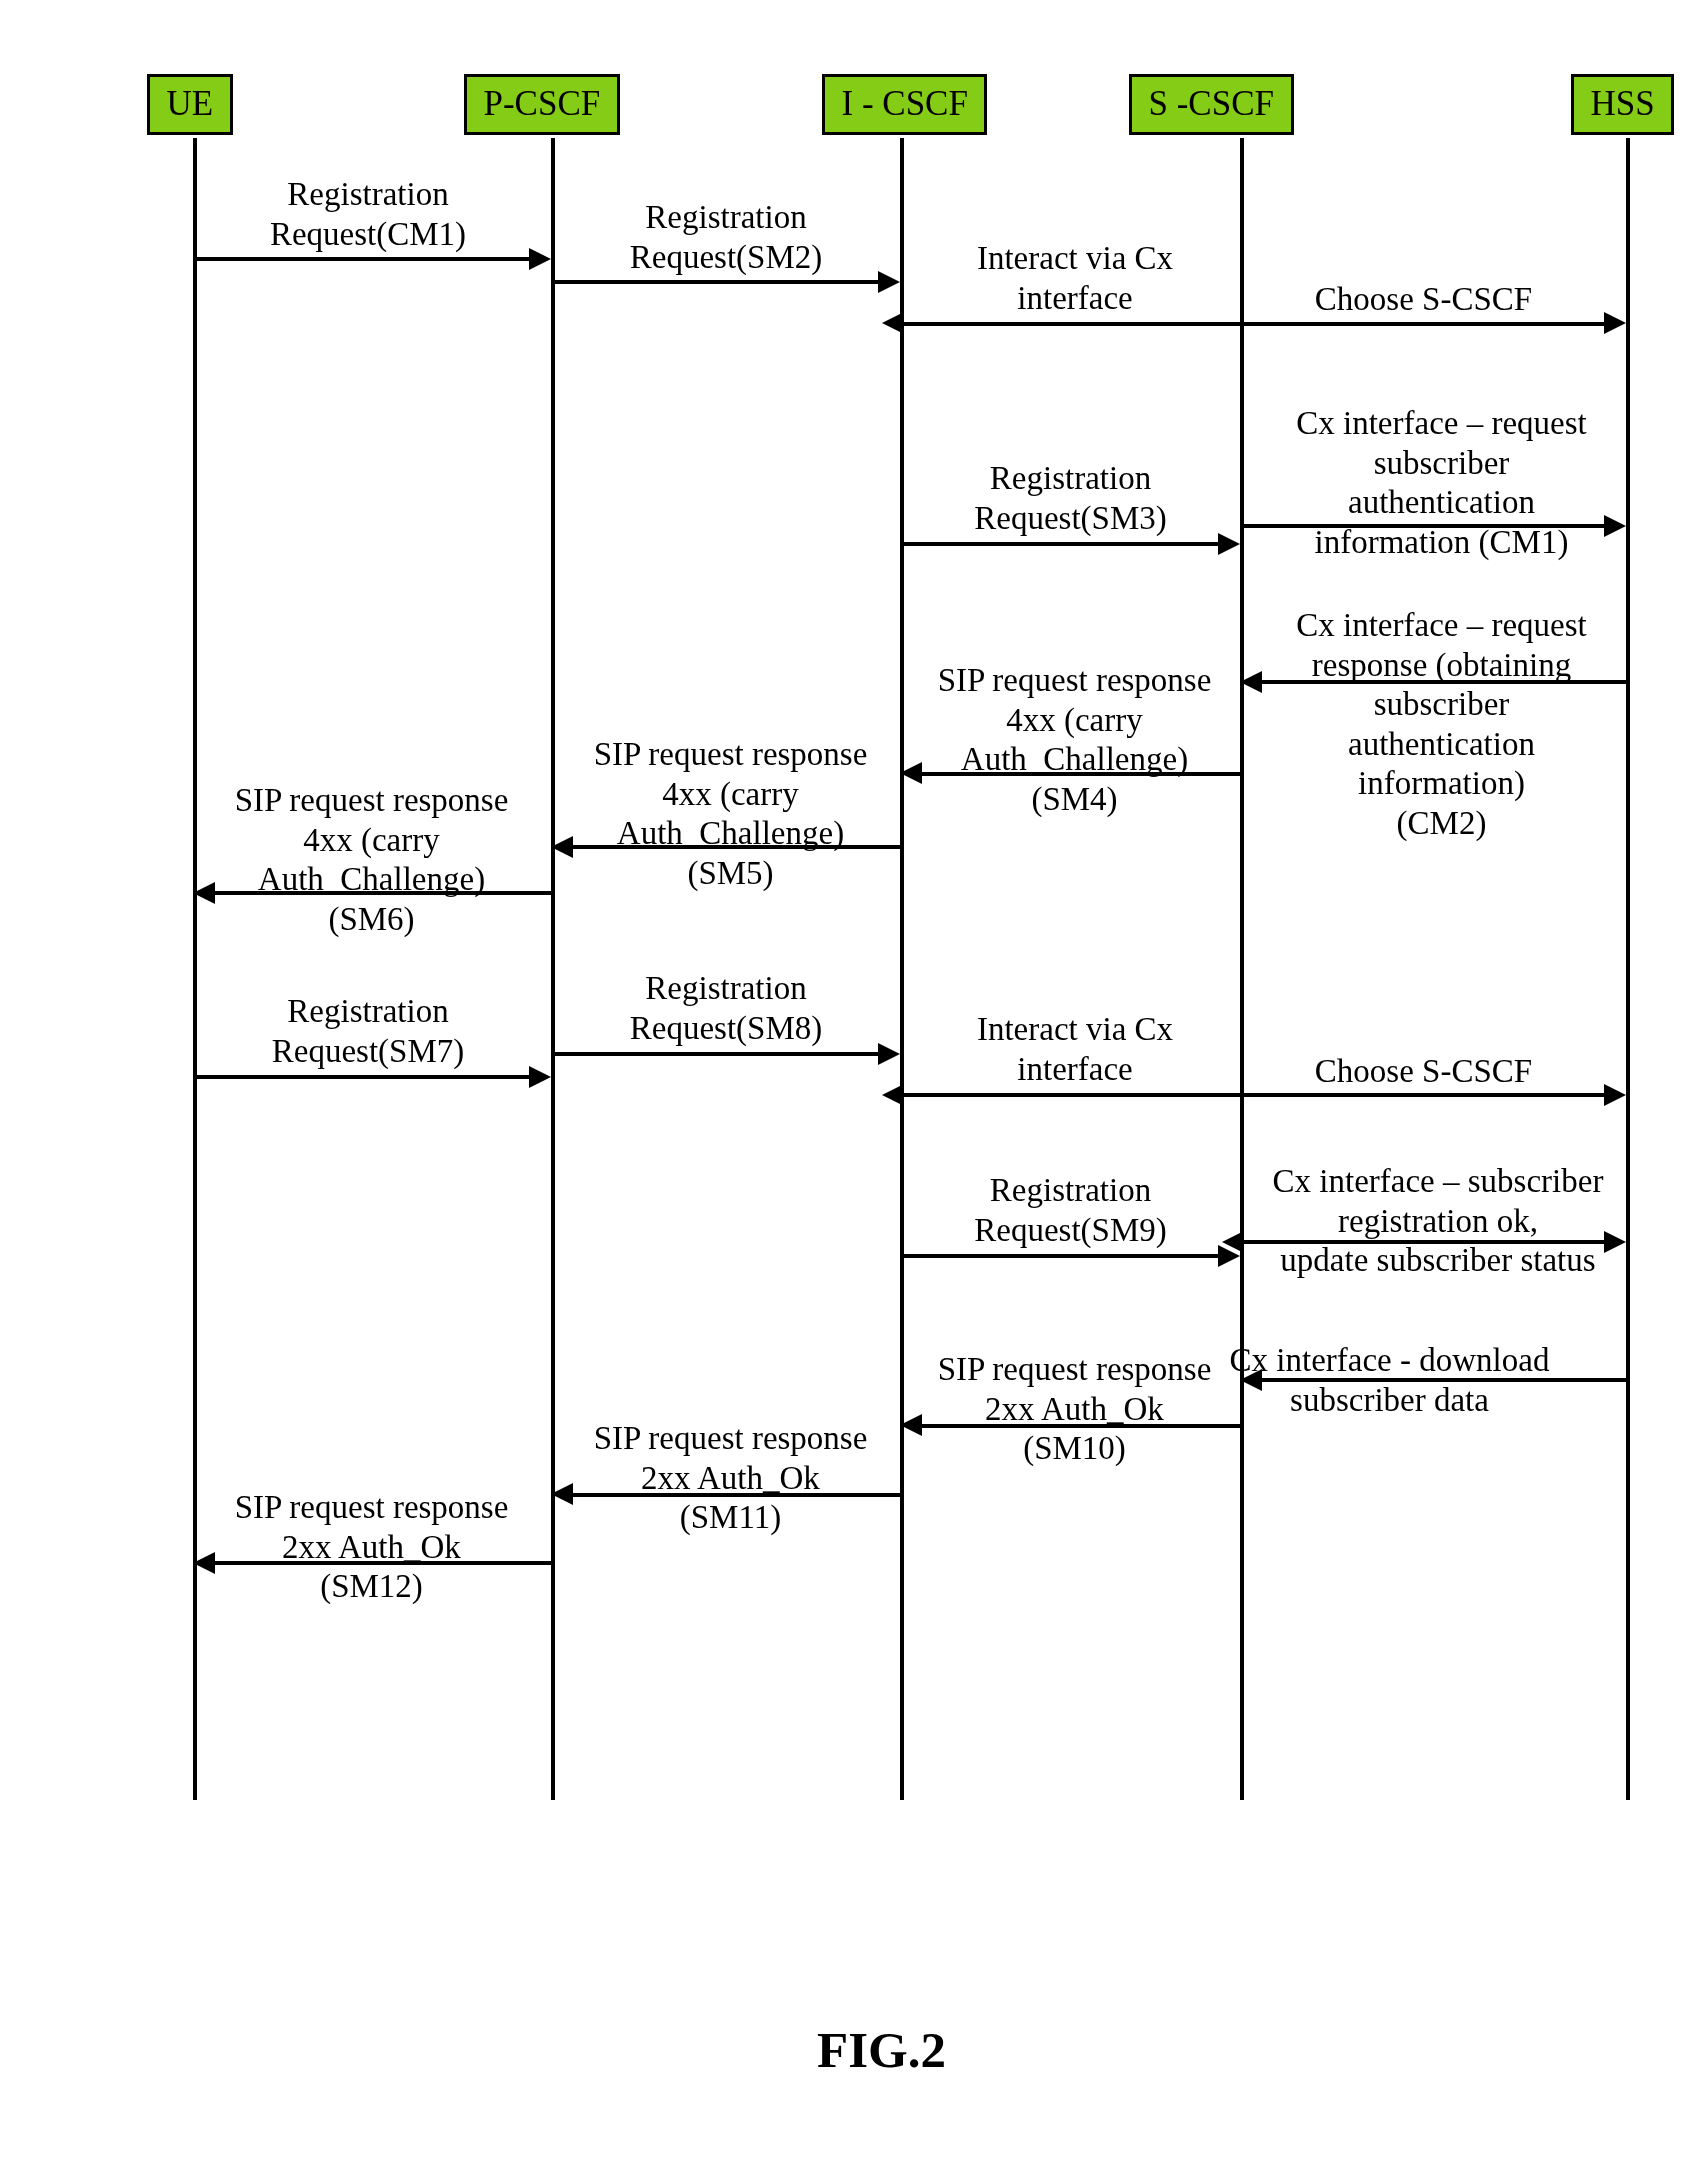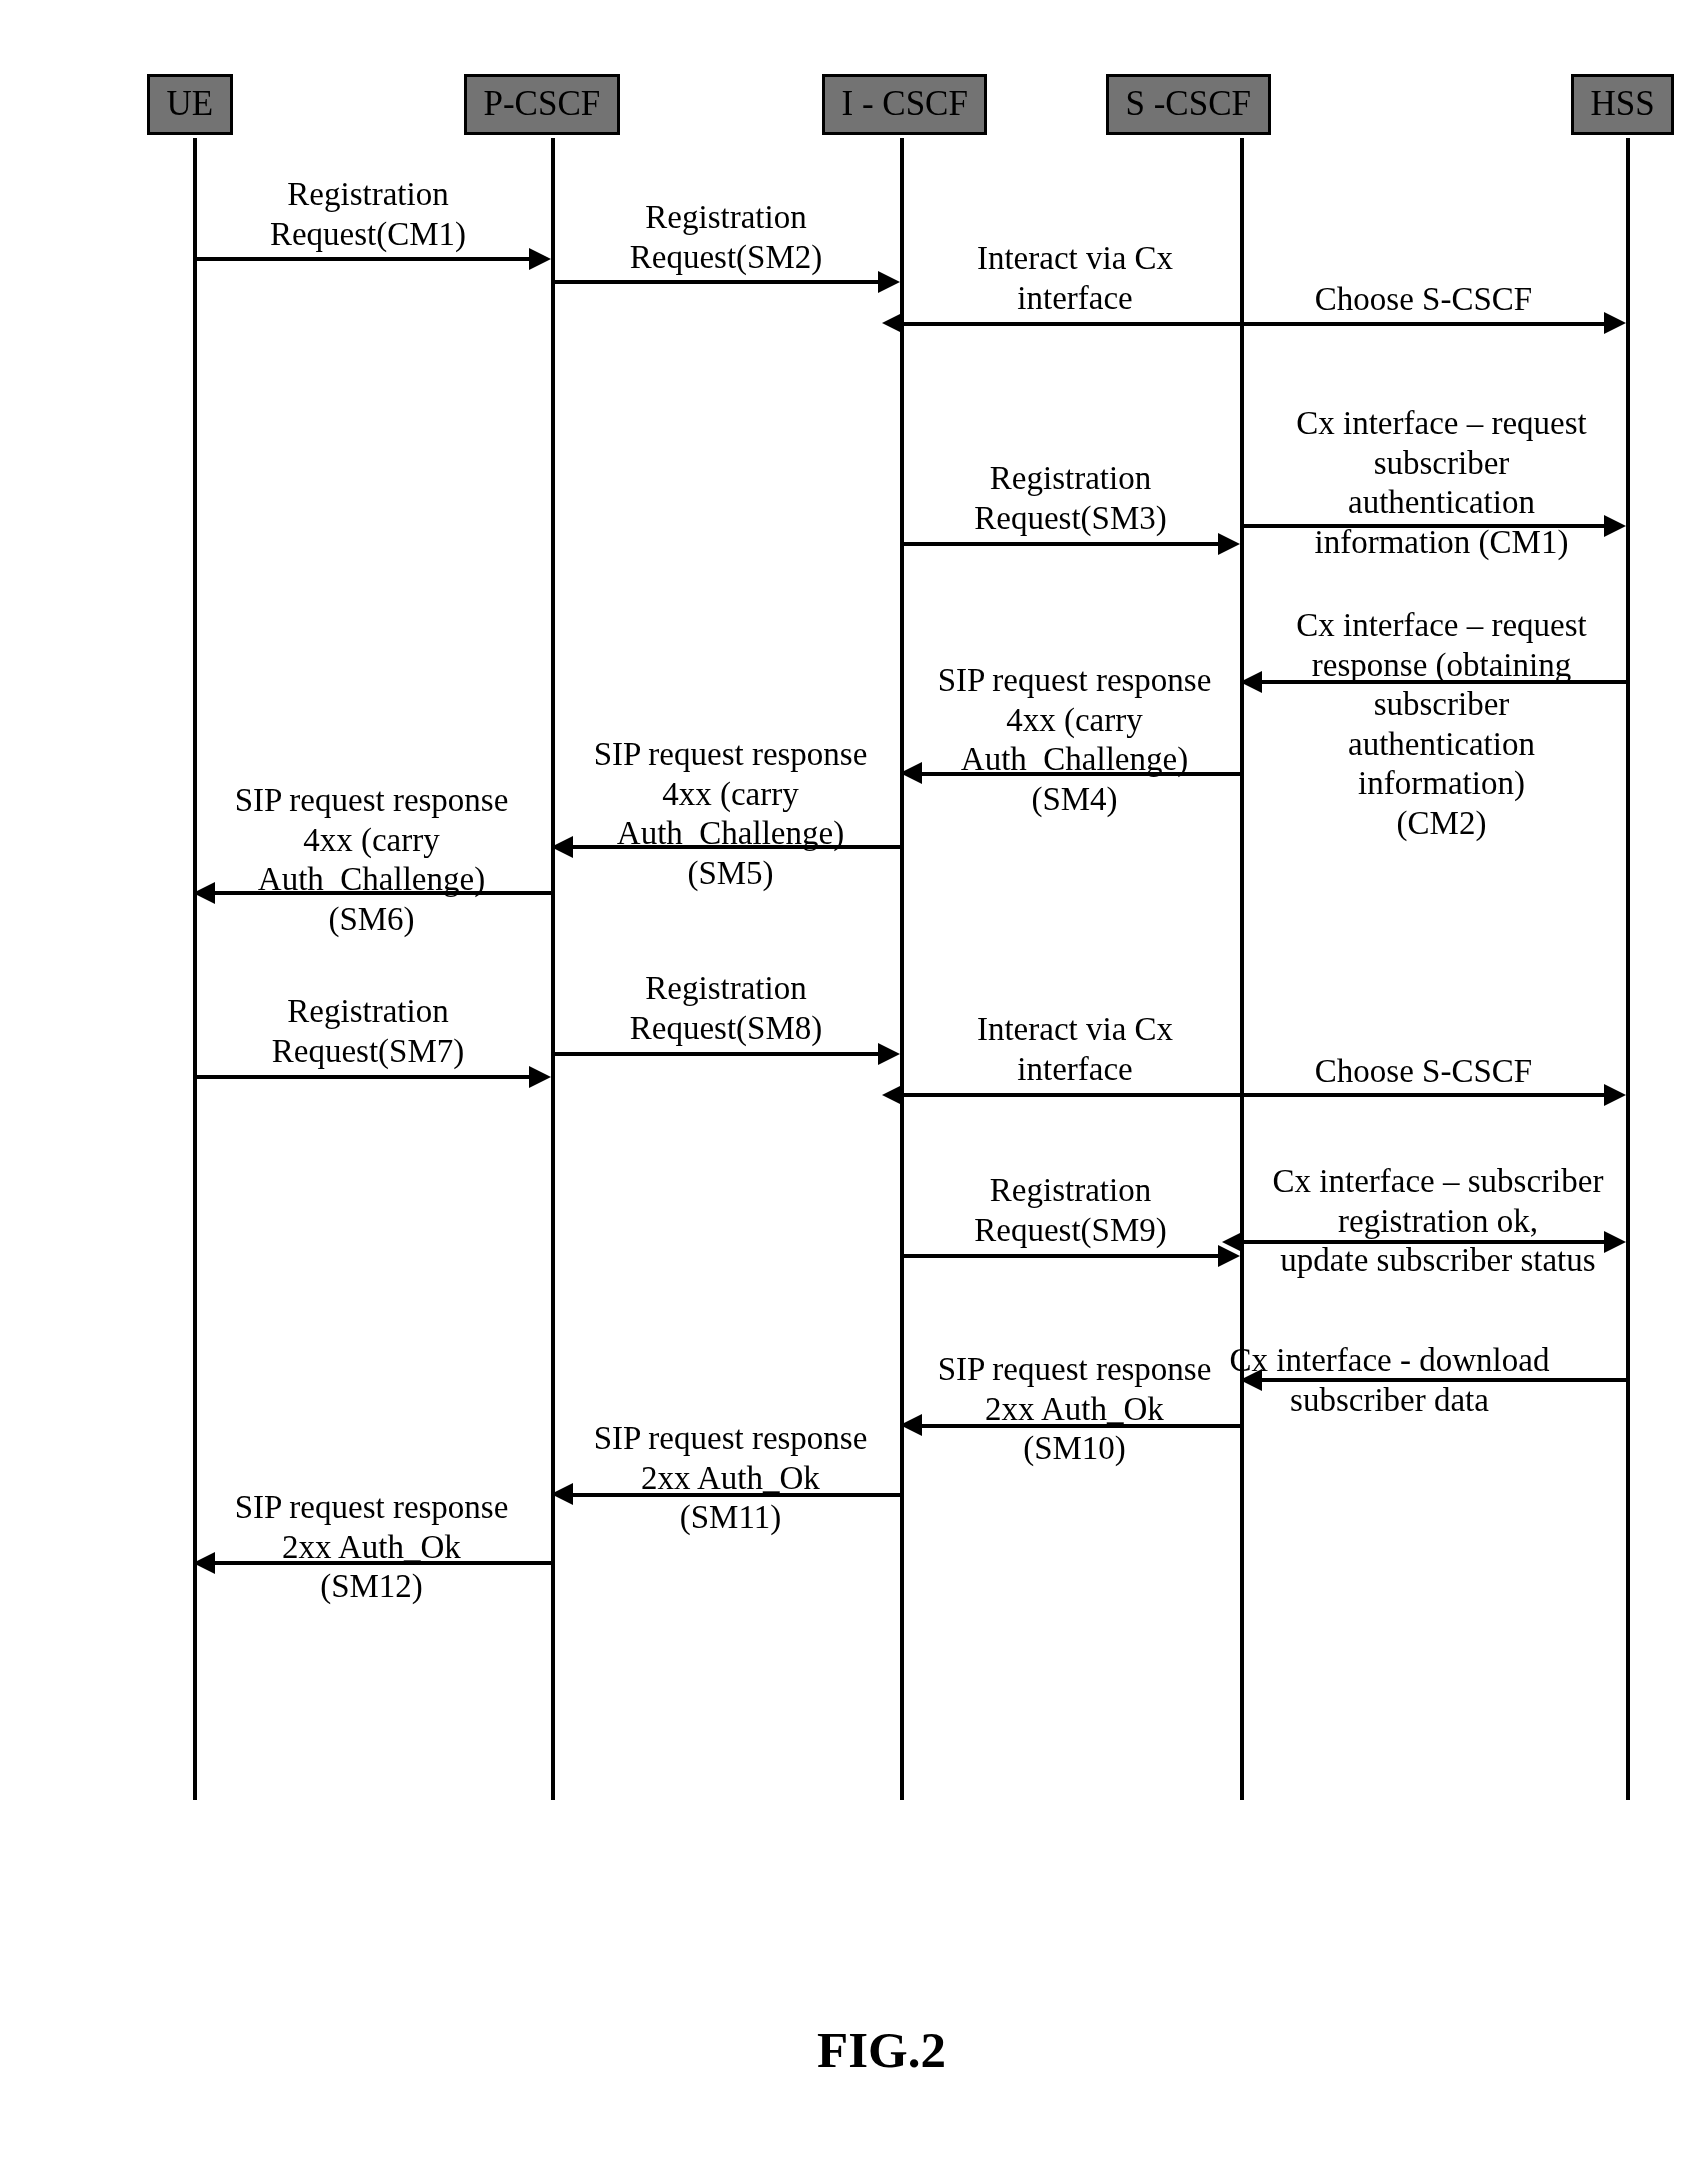--- a/index.html
+++ b/index.html
@@ -10,21 +10,21 @@
   }
   .diagram {
     position: relative;
     width: 1689px;
     height: 2181px;
     margin: 0 auto;
   }
   .entity-box {
     position: absolute;
     border: 3.7px solid #000;
-    background: #737373;
+    background: #84cc16;
     font-size: 35px;
     padding: 7.3px 16.5px;
     text-align: center;
     top: 37px;
   }
   .lifeline {
     position: absolute;
     width: 3.7px;
     background: #000;
     top: 101px;
@@ -63,21 +63,21 @@
   }
 </style>
 </head>
 <body>
 
 <div class="diagram">
 
   <div class="entity-box" style="left:110px;">UE</div>
   <div class="entity-box" style="left:427px;">P-CSCF</div>
   <div class="entity-box" style="left:785px;">I - CSCF</div>
-  <div class="entity-box" style="left:1069px;">S -CSCF</div>
+  <div class="entity-box" style="left:1092px;">S -CSCF</div>
   <div class="entity-box" style="left:1534px;">HSS</div>
 
   <div class="lifeline" style="left:156px;"></div>
   <div class="lifeline" style="left:514px;"></div>
   <div class="lifeline" style="left:863px;"></div>
   <div class="lifeline" style="left:1203px;"></div>
   <div class="lifeline" style="left:1589px;"></div>
 
   <div class="msg" style="left:184px; top:138px; width:294px;">Registration<br>Request(CM1)</div>
   <div class="arrow-line" style="left:160px; top:220px; width:336px;"></div>

